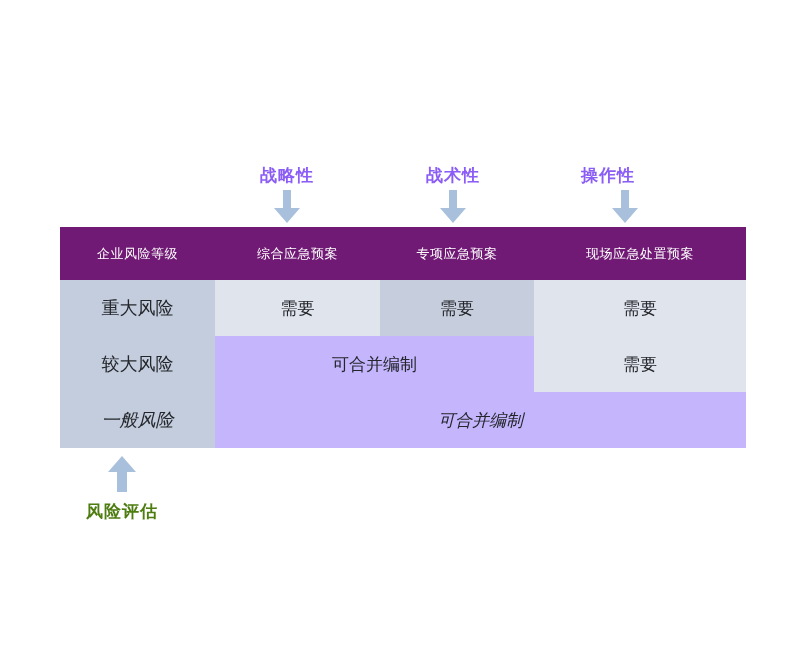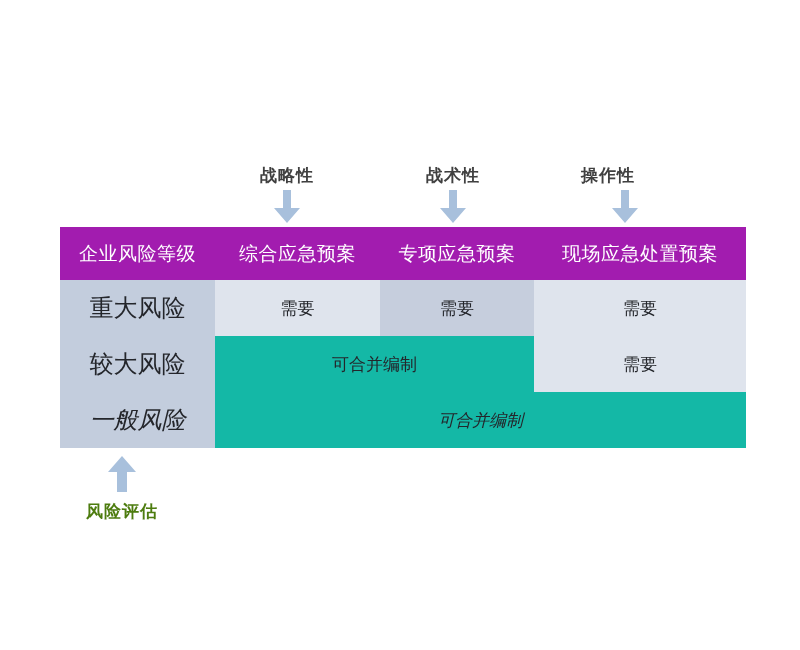--- a/index.html
+++ b/index.html
@@ -16,21 +16,21 @@
   #stage {
     position: relative;
     width: 800px;
     height: 650px;
   }
 
   
   .anno-label {
     position: absolute;
     font-size: 17px;
-    color: #404040;
+    color: #8b5cf6;
     font-family: "Liberation Serif", "DejaVu Serif", serif;
     font-weight: 600;
     letter-spacing: 1px;
     white-space: nowrap;
     text-align: center;
     transform: translateX(-50%);
   }
   .anno-label.red {
     color: #4d7c0f;
   }
@@ -53,48 +53,48 @@
   #matrix td, #matrix th {
     padding: 0;
     margin: 0;
     border: 0;
     text-align: center;
     vertical-align: middle;
     font-weight: normal;
   }
   .hdr-cell {
     height: 53px;
-    background: #a21caf;
+    background: #701a75;
     color: #ffffff;
-    font-size: 19px;
+    font-size: 13px;
     font-weight: bold;
     letter-spacing: 0.5px;
     border-right: 2px solid #ffffff;
   }
   .hdr-cell.last { border-right: 0; }
 
   .rowlabel-cell {
     height: 56px;
     background: #c3cddd;
     color: #24262b;
-    font-size: 24px;
+    font-size: 18px;
     border-right: 2px solid #ffffff;
     border-bottom: 3px solid #ffffff;
   }
   .data-cell {
     height: 56px;
     background: #dfe4ed;
     color: #24262b;
     font-size: 17px;
     border-right: 2px solid #ffffff;
     border-bottom: 3px solid #ffffff;
   }
   .data-cell.plain-edge { border-right: 0; }
   .data-cell.highlight { background: #c6cedd; }
-  .data-cell.wide { background: #14b8a6; }
+  .data-cell.wide { background: #c4b5fd; }
   .row-last .rowlabel-cell,
   .row-last .data-cell { border-bottom: 0; font-style: italic; }
 
   .cell-text { display: block; line-height: 1; }
 </style>
 </head>
 <body>
 
 <div id="stage">
 

